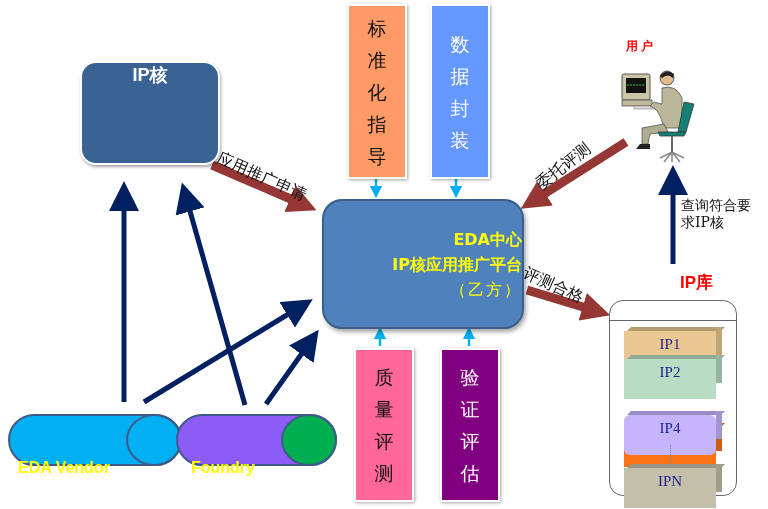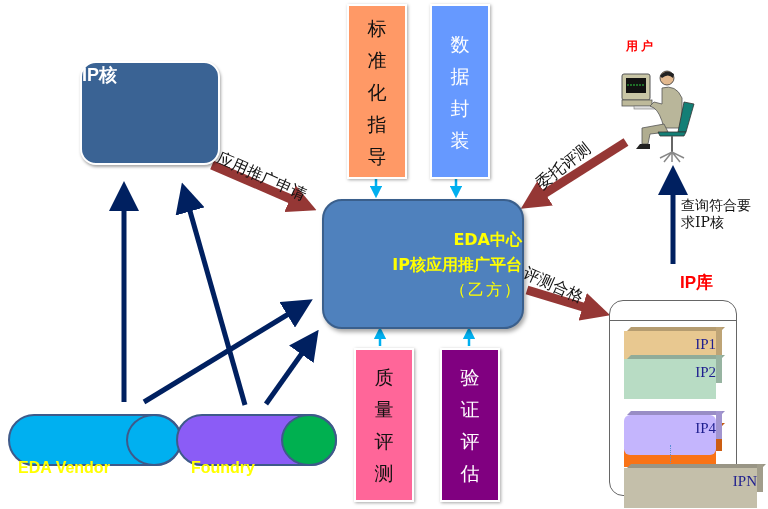--- a/index.html
+++ b/index.html
@@ -3,21 +3,21 @@
 <meta charset="utf-8">
 <style>
   html, body { margin:0; padding:0; background:#ffffff; }
   body { width:768px; height:509px; position:relative; overflow:hidden;
          font-family:"DejaVu Sans", sans-serif; }
   .abs { position:absolute; }
   svg.arrows { position:absolute; left:0; top:0; width:768px; height:509px; pointer-events:none; }
 
   .provider-box { left:80px; top:61px; width:136px; height:100px; background:#3a6394;
     border:2px solid #ffffff; border-radius:16px; box-shadow:1px 2px 3px rgba(0,0,0,0.35);
-    color:#fff; text-align:center; display:flex; flex-direction:row; justify-content:space-between;
+    color:#fff; text-align:center; display:flex; flex-direction:column; justify-content:space-between;
     font-size:17px; line-height:25px; }
   .provider-box .l1 { font-family:"Liberation Sans", sans-serif; font-weight:bold; font-size:18px; }
   .provider-box .l2, .provider-box .l3 { font-family:"DejaVu Serif", serif; letter-spacing:2px; }
 
   .platform-box { left:322px; top:199px; width:198px; height:126px; background:#4f81bd;
     border:2px solid #3a5f8c; border-radius:20px; box-shadow:2px 3px 4px rgba(0,0,0,0.35);
     color:#ffff00; text-align:right; display:flex; flex-direction:column; justify-content:center;
     font-size:16px; line-height:25px; font-weight:bold; }
   .platform-box .p3 { font-weight:normal; font-family:"DejaVu Serif", serif; letter-spacing:2px; }
 
@@ -47,21 +47,21 @@
   .lbl-commission { left:532px; top:178px; transform:rotate(-38deg); transform-origin:left top; }
   .lbl-pass { left:528px; top:263px; transform:rotate(24deg); transform-origin:left top; }
   .lbl-query { left:681px; top:197px; font-size:14px; line-height:17px; white-space:normal; width:80px; }
 
   .user-title { left:626px; top:38px; color:#ff0000; font-family:"DejaVu Serif", serif; font-size:12px; font-weight:bold; letter-spacing:3px; }
   .lib-title { left:648px; top:271px; color:#ff0000; font-size:17px; font-weight:bold; font-family:"Liberation Sans", sans-serif;margin-left:32px; }
 
   .lib-container { left:609px; top:300px; width:128px; height:196px; border:1.5px solid #666;
     border-radius:14px; background:#fff; box-sizing:border-box; }
   .lib-container .divider { position:absolute; left:0; right:0; top:19px; border-top:1.5px solid #666; }
-  .ip-block { position:absolute; left:14px; width:92px; height:40px; text-align:right;
+  .ip-block { position:absolute; left:14px; width:92px; height:40px; text-align:center;
     font-family:"Liberation Serif", serif; font-size:15px; line-height:26px; color:#1f1f8f; }
   .ip-block::before { content:""; position:absolute; left:3px; right:-5px; top:-4px; height:4px;
     background:inherit; filter:brightness(0.78); transform:skewX(-45deg); transform-origin:bottom; }
   .ip-block::after { content:""; position:absolute; right:-6px; top:-4px; width:6px; height:28px;
     background:inherit; filter:brightness(0.82); }
   .ip-dots { position:absolute; left:60px; top:144px; height:22px; border-left:1px dotted #5b8fd6; }
 </style>
 </head>
 <body>
 
@@ -171,14 +171,14 @@
 </svg>
 
 <div class="abs lib-title">IP库</div>
 <div class="abs lib-container">
   <div class="divider"></div>
   <div class="ip-block" style="top:30px;background:#e8c890;">IP1</div>
   <div class="ip-block" style="top:58px;background:#b8dcc4;">IP2</div>
   <div class="ip-block" style="top:86px;background:#f97316;margin-top:40px;">IP3</div>
   <div class="ip-block" style="top:114px;background:#c4b5fd;border-radius:6px;">IP4</div>
   <div class="ip-dots"></div>
-  <div class="ip-block" style="top:167px;background:#c4bfaa;padding-left:41px;">IPN</div>
+  <div class="ip-block" style="top:167px;background:#c4bfaa;">IPN</div>
 </div>
 
 </body></html>

